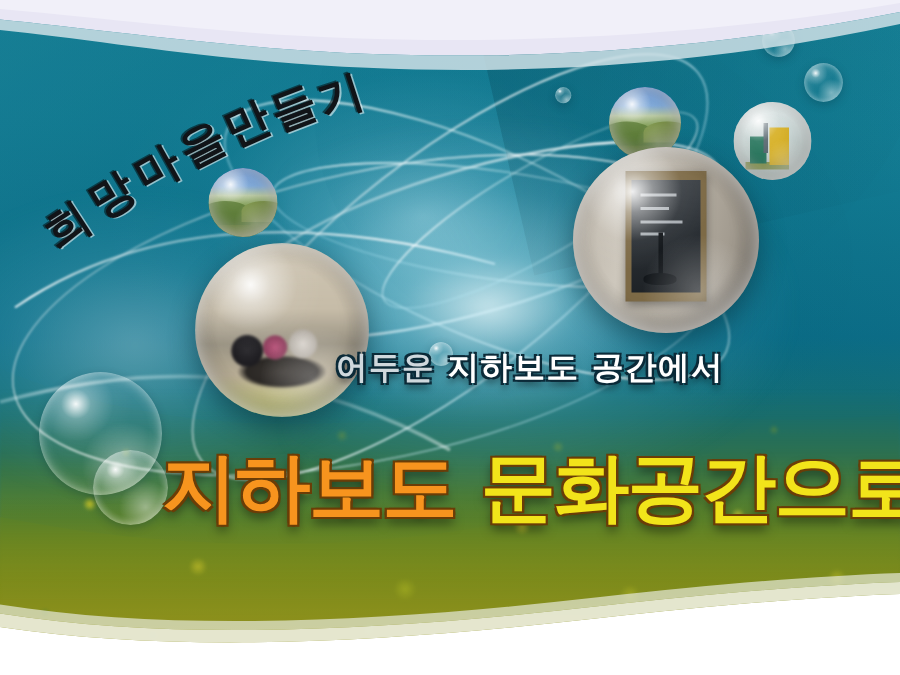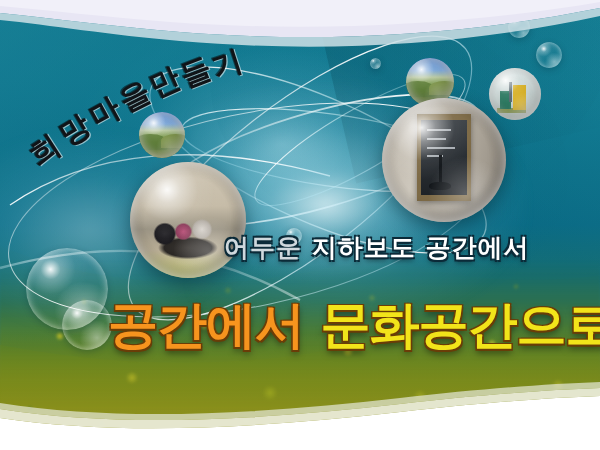--- a/index.html
+++ b/index.html
@@ -212,21 +212,21 @@
     font-weight:bold;
     font-size:30px;
     color:#111418;
     text-shadow: 1px 1px 0 rgba(255,255,255,0.55), -1px -1px 0 rgba(0,0,0,0.5);
     transform-origin:center center;
     white-space:nowrap;
   }
 
   .t-sub {
     position:absolute; left:224px; top:231px;
-    font-size:25px; font-weight:bold; letter-spacing:1px;
+    font-size:21px; font-weight:bold; letter-spacing:1px;
     color:#ffffff;
     text-shadow:
       -1.6px -1.6px 0 #0b2a38, 1.6px -1.6px 0 #0b2a38,
       -1.6px  1.6px 0 #0b2a38, 1.6px  1.6px 0 #0b2a38,
       0 3px 5px rgba(0,0,0,0.6);
     white-space:nowrap;
   }
   .t-sub .dim { color:#cfd8dd; }
 
   .t-main {
@@ -352,21 +352,21 @@
     <span style="left:159px;top:0px;  transform:rotate(-21deg);">들</span>
     <span style="left:190px;top:-8px; transform:rotate(-18deg);">기</span>
   </div>
 
   <div class="t-sub">
     <span class="dim">어두운</span>
     <span>지하보도 공간에서</span>
   </div>
 
   <div class="t-main">
-    <span class="orange">공간에서</span>
+    <span class="orange">지하보도</span>
     <span class="yellow">문화공간으로!</span>
   </div>
 
   <svg class="wave-top" viewBox="0 0 600 70" preserveAspectRatio="none">
     <path d="M0,0 L600,0 L600,8 C470,34 330,44 180,32 C110,26 50,18 0,13 Z" fill="#e8e6f4"></path>
     <path d="M0,0 L600,0 L600,2 C470,24 320,33 170,22 C105,17 48,10 0,6 Z" fill="#f1f0f9"></path>
     <path d="M0,13 C50,18 110,26 180,32 C330,44 470,34 600,8 L600,16 C470,44 330,54 180,41 C110,35 50,25 0,20 Z" fill="#cfe0e6" opacity="0.85"></path>
   </svg>
 
   <svg class="wave-bottom" viewBox="0 0 600 72" preserveAspectRatio="none">

